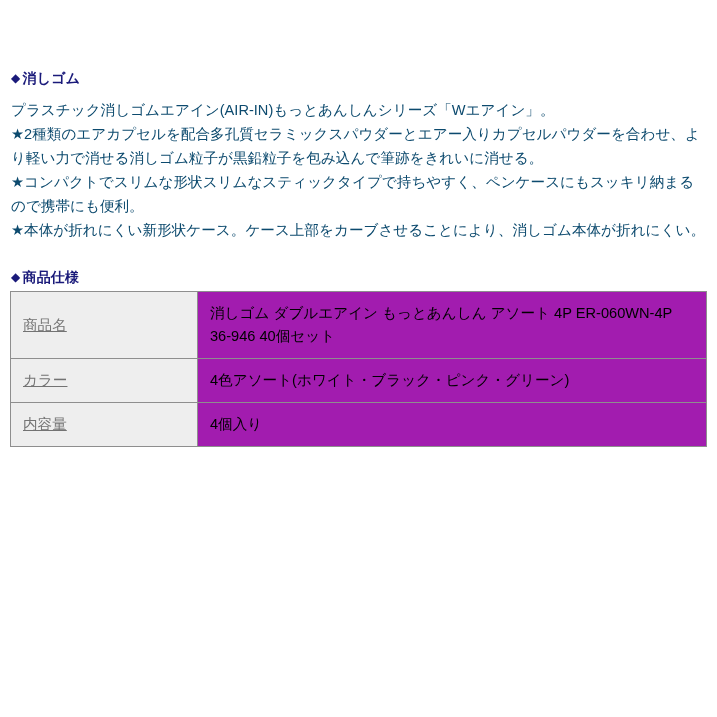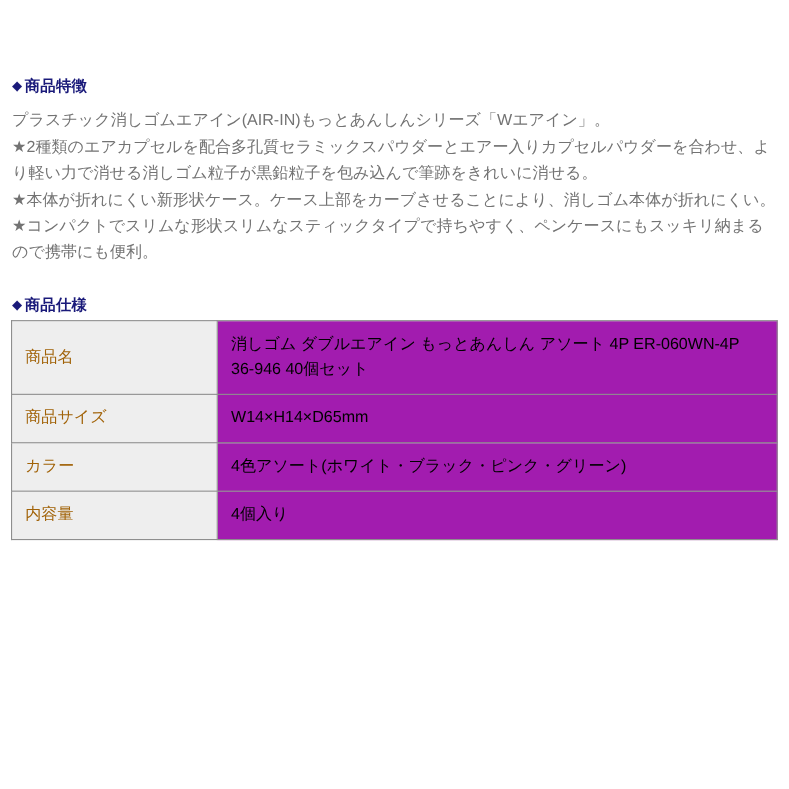--- a/index.html
+++ b/index.html
@@ -44,21 +44,21 @@
 
   #features-heading { margin-top: 71px; }
   #spec-heading { margin-top: 28px; }
 
   
   .features-body {
     margin-top: 13px;
     padding: 0 11px 0 11px;
     font-size: 14.6px;
     line-height: 24px;
-    color: #737373;
+    color: #0c4a6e;
     text-align: left;
   }
   .feature-line {
     margin: 0;
     padding: 0;
   }
 
   
   .spec-table-wrap {
     margin-top: 7px;
@@ -74,63 +74,58 @@
   table.spec-table td {
     border: 1px solid #8e8e8e;
     padding: 10px 12px 10px 12px;
     font-size: 14.6px;
     line-height: 23px;
     vertical-align: middle;
   }
   td.spec-label {
     width: 162px;
     background: #eeeeee;
-    color: #a16207;
+    color: #737373;
+    text-decoration: underline;
   }
   td.spec-value {
     background: #a21caf;
     color: #000000;
   }
   .value-line { display: block; }
 </style>
 </head>
 <body>
 
 <div class="page">
 
   <div class="section-heading" id="features-heading">
     <span class="diamond-icon">◆</span>
-    <span>商品特徴</span>
+    <span>消しゴム</span>
   </div>
 
   <div class="features-body">
     <p class="feature-line">プラスチック消しゴムエアイン(AIR-IN)もっとあんしんシリーズ「Wエアイン」。</p>
     <p class="feature-line">★2種類のエアカプセルを配合多孔質セラミックスパウダーとエアー入りカプセルパウダーを合わせ、より軽い力で消せる消しゴム粒子が黒鉛粒子を包み込んで筆跡をきれいに消せる。</p>
+    <p class="feature-line">★コンパクトでスリムな形状スリムなスティックタイプで持ちやすく、ペンケースにもスッキリ納まるので携帯にも便利。</p>
     <p class="feature-line">★本体が折れにくい新形状ケース。ケース上部をカーブさせることにより、消しゴム本体が折れにくい。</p>
-    <p class="feature-line">★コンパクトでスリムな形状スリムなスティックタイプで持ちやすく、ペンケースにもスッキリ納まるので携帯にも便利。</p>
   </div>
 
   <div class="section-heading" id="spec-heading">
     <span class="diamond-icon">◆</span>
     <span>商品仕様</span>
   </div>
 
   <div class="spec-table-wrap">
     <table class="spec-table">
       <tbody>
         <tr>
           <td class="spec-label">商品名</td>
           <td class="spec-value">
             <span class="value-line">消しゴム ダブルエアイン もっとあんしん アソート 4P ER-060WN-4P 36-946 40個セット</span>
-          </td>
-        </tr>
-        <tr>
-          <td class="spec-label">商品サイズ</td>
-          <td class="spec-value">
-            <span class="value-line">W14×H14×D65mm</span>
           </td>
         </tr>
         <tr>
           <td class="spec-label">カラー</td>
           <td class="spec-value">
             <span class="value-line">4色アソート(ホワイト・ブラック・ピンク・グリーン)</span>
           </td>
         </tr>
         <tr>
           <td class="spec-label">内容量</td>

